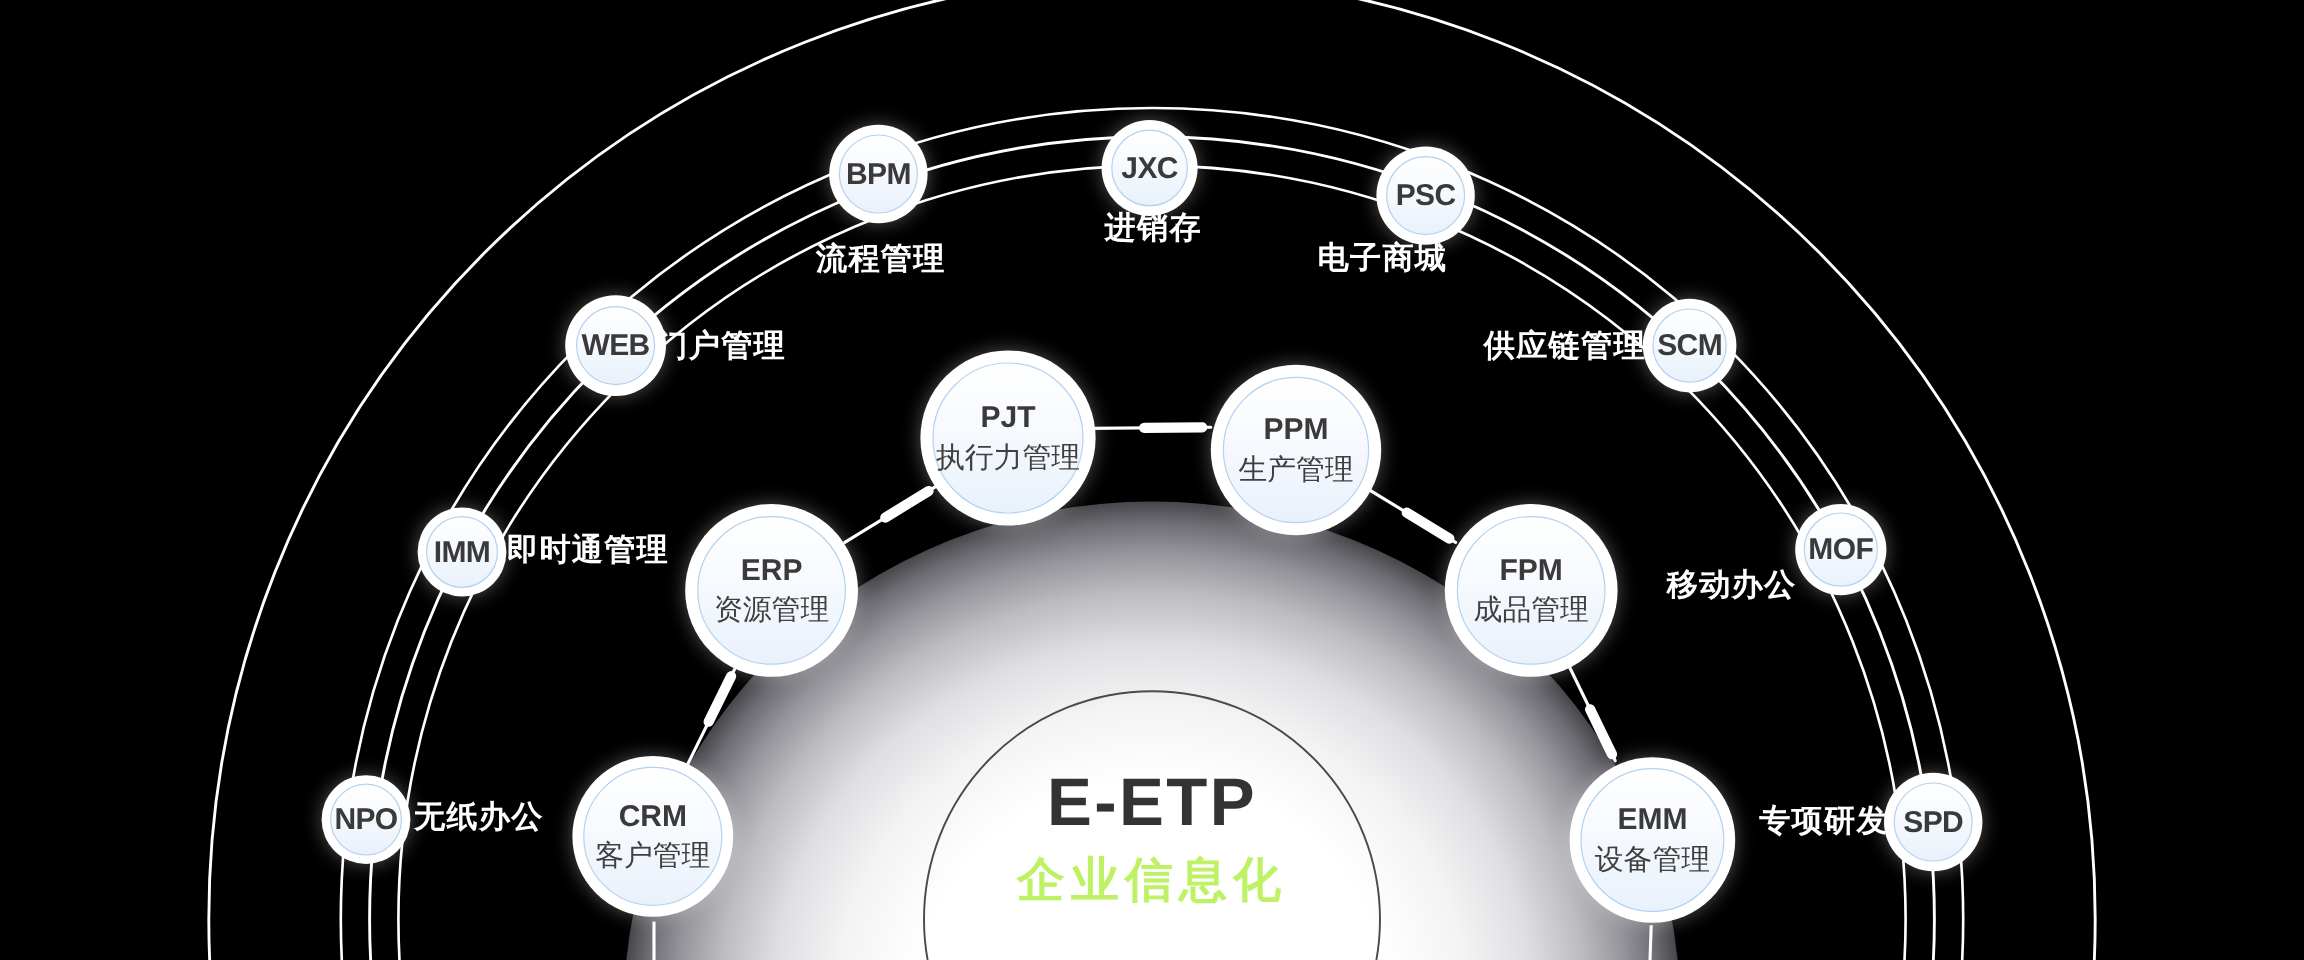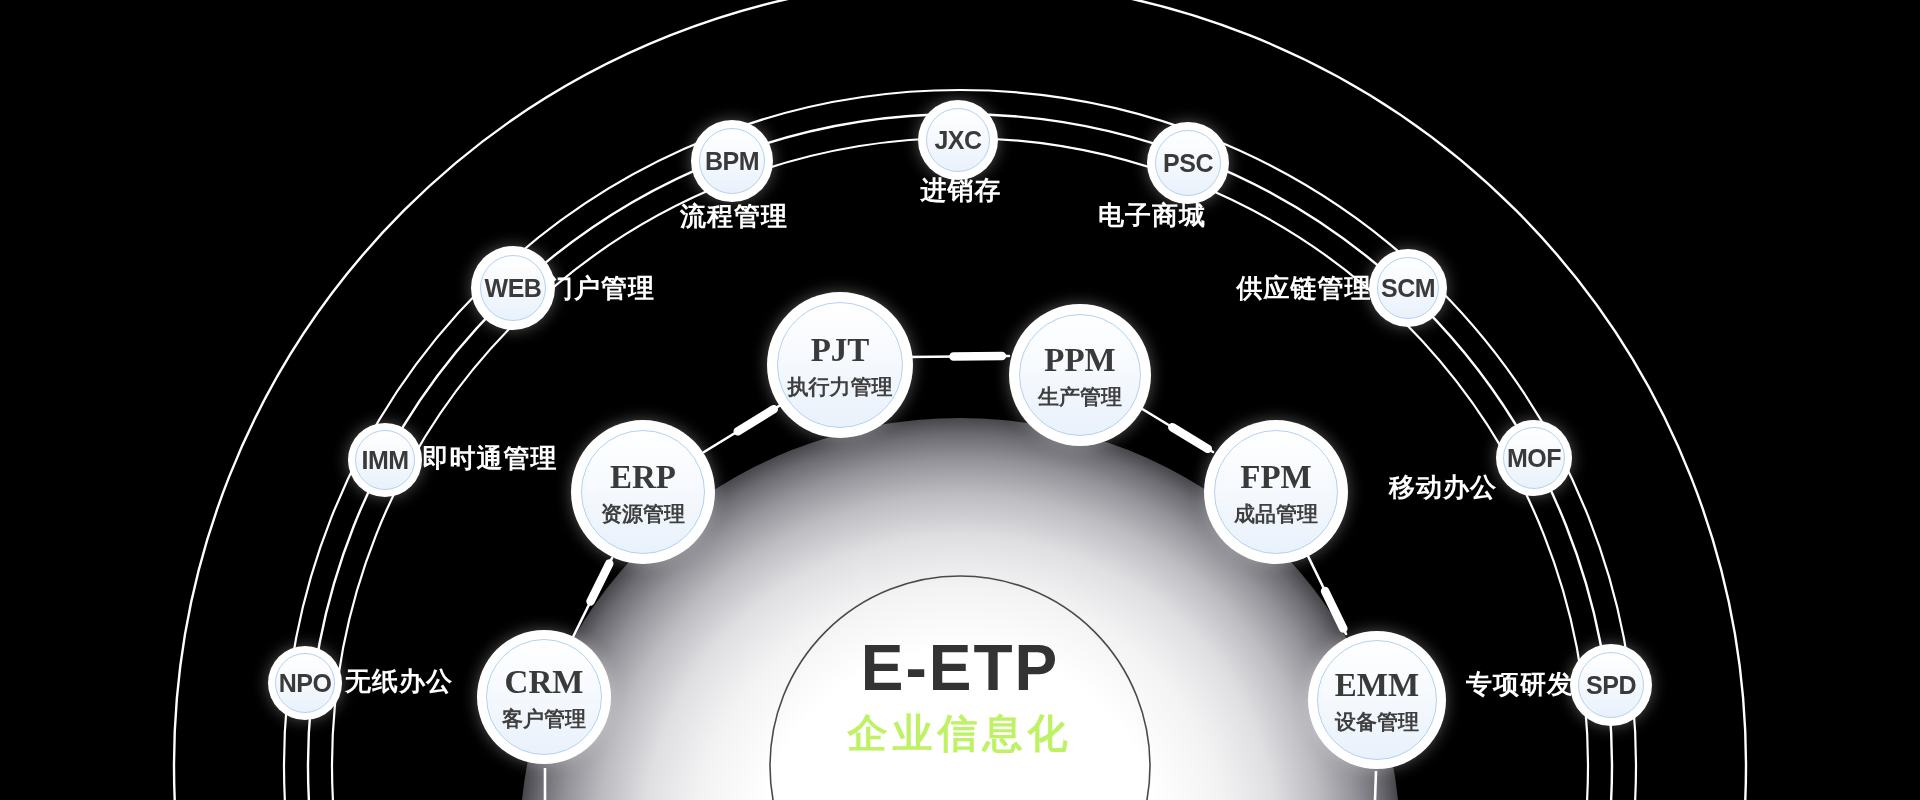--- a/index.html
+++ b/index.html
@@ -6,25 +6,25 @@
   .stage{position:relative;width:1920px;height:800px;background:#000;overflow:hidden;
          font-family:"Liberation Sans","DejaVu Sans",sans-serif;}
   .stage svg{position:absolute;left:0;top:0;}
   .node{position:absolute;border-radius:50%;background:#fff;transform:translate(-50%,-50%);
         box-shadow:0 0 16px rgba(255,255,255,.32);}
   .node-ring{position:absolute;border:1.6px solid #b3d2f0;border-radius:50%;
         background:linear-gradient(180deg,#ffffff 0%,#f7fafe 42%,#e9f1fb 100%);
         display:flex;flex-direction:column;align-items:center;justify-content:center;}
   .acro{font-weight:800;color:#3a3a3a;line-height:1;letter-spacing:0;}
   .outer .acro{font-size:25px;letter-spacing:-0.5px;}
-  .inner .acro{font-size:33px;font-family:Liberation Serif, serif;}
-  .cn-in{font-size:21px;font-weight:700;color:#3f3f3f;line-height:1;margin-top:9px;white-space:nowrap;text-align:right;}
+  .inner .acro{font-size:25px;}
+  .cn-in{font-size:24px;font-weight:400;color:#3f3f3f;line-height:1;margin-top:9px;white-space:nowrap;text-align:right;}
   .label{position:absolute;transform:translate(-50%,-50%);color:#fff;font-weight:700;
          font-size:26px;letter-spacing:1px;white-space:nowrap;}
-  .hub-acro{position:absolute;transform:translate(-50%,-50%);font-size:64px;font-weight:800;
+  .hub-acro{position:absolute;transform:translate(-50%,-50%);font-size:56px;font-weight:800;
          color:#333;letter-spacing:2px;white-space:nowrap;}
   .hub-label{position:absolute;transform:translate(-50%,-50%);font-size:40px;font-weight:600;
          color:#bef264;letter-spacing:5px;white-space:nowrap;}
 </style>
 </head>
 <body>
 
 <div class="stage">
 
   <svg width="1920" height="800" viewBox="0 0 1920 800">
@@ -94,21 +94,21 @@
           <span class="acro">CRM</span>
           <span class="cn-in">客户管理</span>
         </div>
       </div>
       <div class="node inner" style="left: 1377px; top: 700px; width: 138px; height: 138px;">
         <div class="node-ring" style="inset: 9px;">
           <span class="acro">EMM</span>
           <span class="cn-in">设备管理</span>
         </div>
       </div>
-      <div class="node outer" style="left: 732px; top: 161px; width: 82px; height: 82px;">
+      <div class="node outer" style="left: 732px; top: 145px; width: 82px; height: 82px;">
         <div class="node-ring" style="inset: 8px;">
           <span class="acro">BPM</span>
         </div>
       </div>
       <div class="label" style="left: 734px; top: 216px;">流程管理</div>
       <div class="node outer" style="left: 958px; top: 140px; width: 80px; height: 80px;">
         <div class="node-ring" style="inset: 8px;">
           <span class="acro">JXC</span>
         </div>
       </div>

